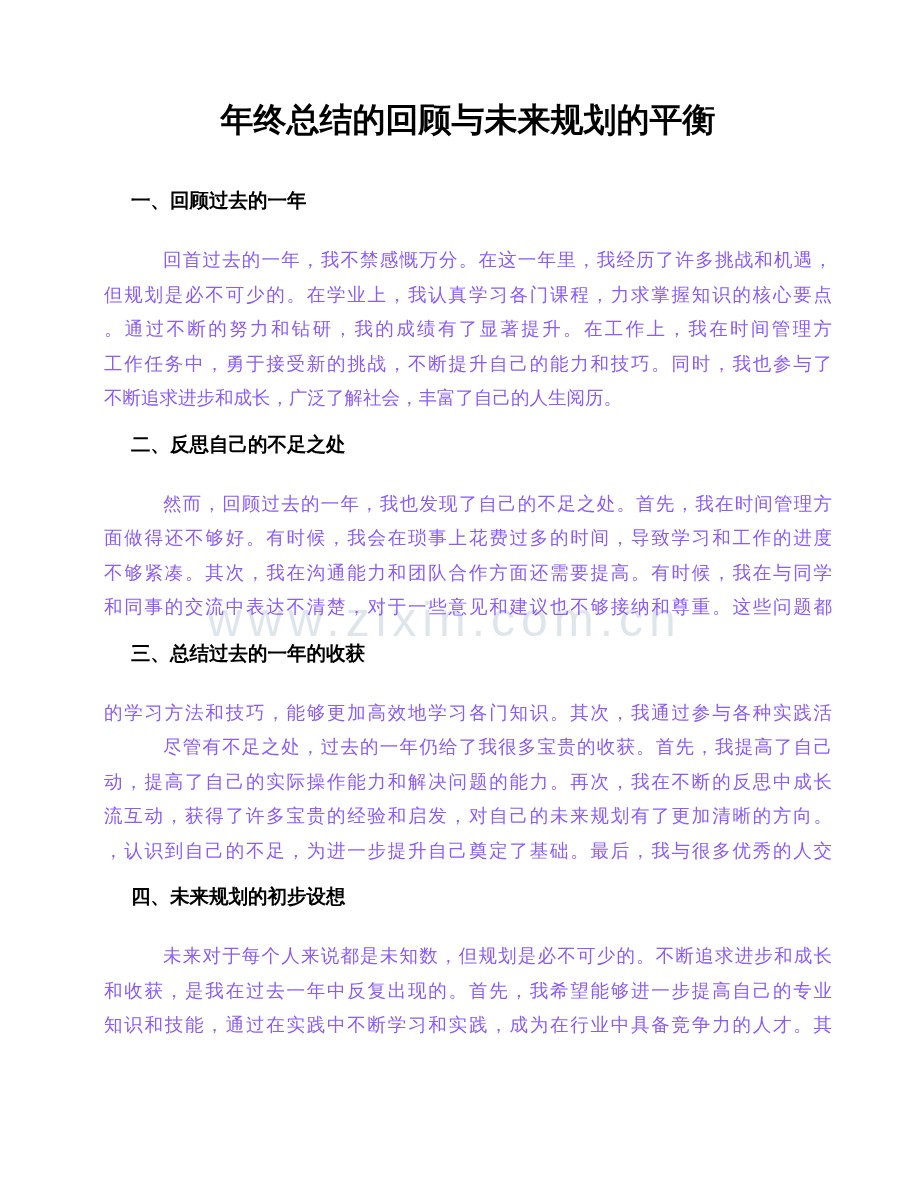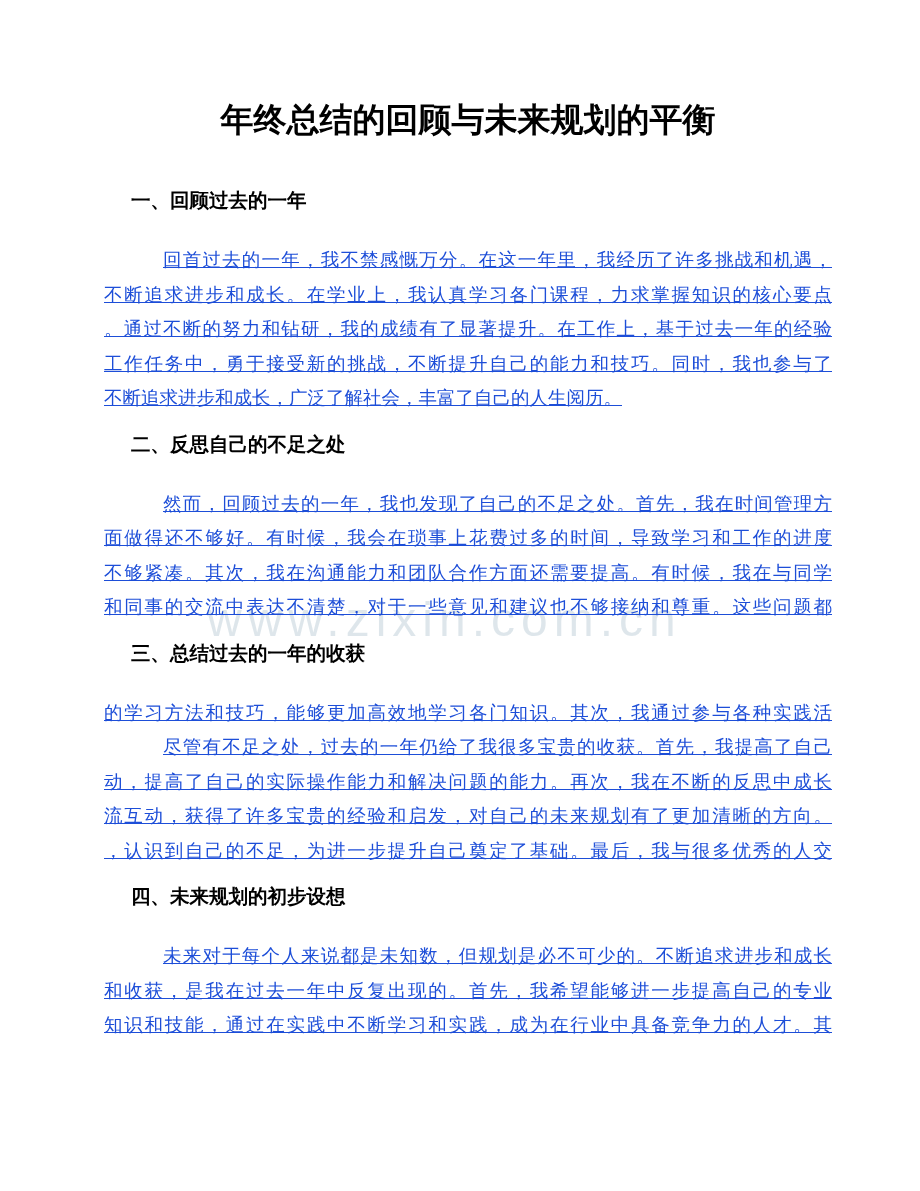--- a/index.html
+++ b/index.html
@@ -46,43 +46,42 @@
     font-weight: 700;
     font-size: 19.5px;
     line-height: 22px;
     color: #000000;
     margin: 17px 0 32px 27px;
   }
   .sec.first .sec-h { margin-top: 48px; }
   .line {
     font-size: 18.5px;
     line-height: 34.5px;
-    color: #1d4ed8;
+    color: #8b5cf6;
     text-align: justify;
     text-align-last: justify;
-    text-decoration: underline;
   }
   .line.indent { text-indent: 59px; }
   .line.last { text-align-last: left; }
 </style>
 </head>
 <body>
 
 <div class="page">
   <div class="watermark">www.zixin.com.cn</div>
 
   <div class="content">
     <h1 class="doc-title">年终总结的回顾与未来规划的平衡</h1>
 
     <div class="sec first">
       <h2 class="sec-h">一、回顾过去的一年</h2>
       <div class="para">
         <div class="line indent">回首过去的一年，我不禁感慨万分。在这一年里，我经历了许多挑战和机遇，</div>
-        <div class="line">不断追求进步和成长。在学业上，我认真学习各门课程，力求掌握知识的核心要点</div>
-        <div class="line">。通过不断的努力和钻研，我的成绩有了显著提升。在工作上，基于过去一年的经验</div>
+        <div class="line">但规划是必不可少的。在学业上，我认真学习各门课程，力求掌握知识的核心要点</div>
+        <div class="line">。通过不断的努力和钻研，我的成绩有了显著提升。在工作上，我在时间管理方</div>
         <div class="line">工作任务中，勇于接受新的挑战，不断提升自己的能力和技巧。同时，我也参与了</div>
         <div class="line last">不断追求进步和成长，广泛了解社会，丰富了自己的人生阅历。</div>
       </div>
     </div>
 
     <div class="sec">
       <h2 class="sec-h">二、反思自己的不足之处</h2>
       <div class="para">
         <div class="line indent">然而，回顾过去的一年，我也发现了自己的不足之处。首先，我在时间管理方</div>
         <div class="line">面做得还不够好。有时候，我会在琐事上花费过多的时间，导致学习和工作的进度</div>

